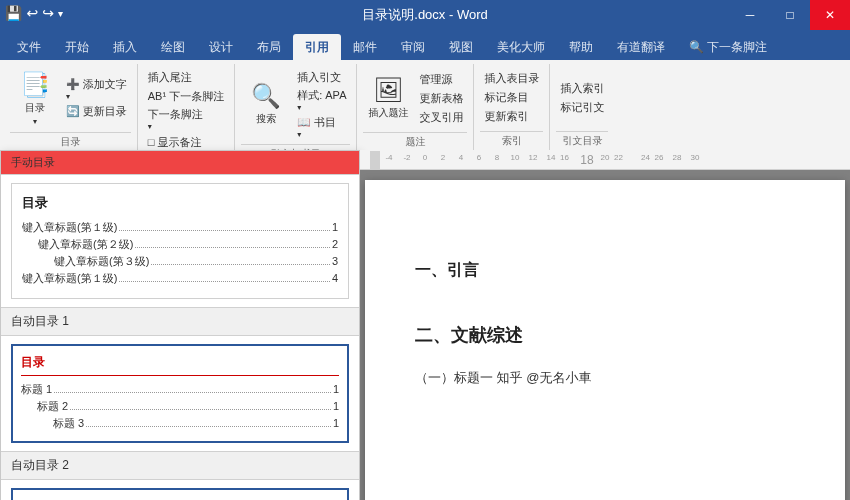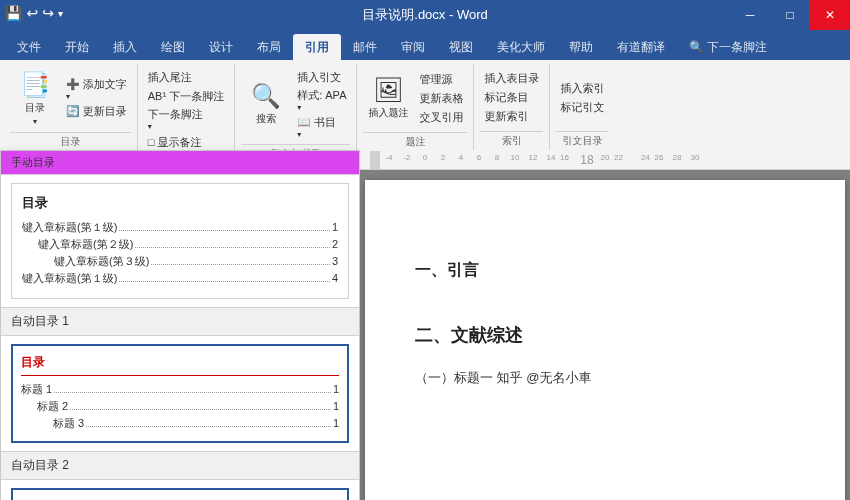--- a/index.html
+++ b/index.html
@@ -124,21 +124,21 @@
     
     .dropdown-panel {
       width: 360px;
       background: white;
       border: 1px solid #c8c8c8;
       overflow-y: auto;
       box-shadow: 2px 2px 8px rgba(0,0,0,0.15);
     }
 
     .panel-section-label {
-      background: #d946ef;
+      background: #ef4444;
       padding: 4px 10px;
       font-size: 11px;
       color: #333;
       border-bottom: 1px solid #d0d0d0;
     }
 
     .toc-preview {
       margin: 8px 10px;
       border: 1px solid #d0d0d0;
       padding: 10px;

